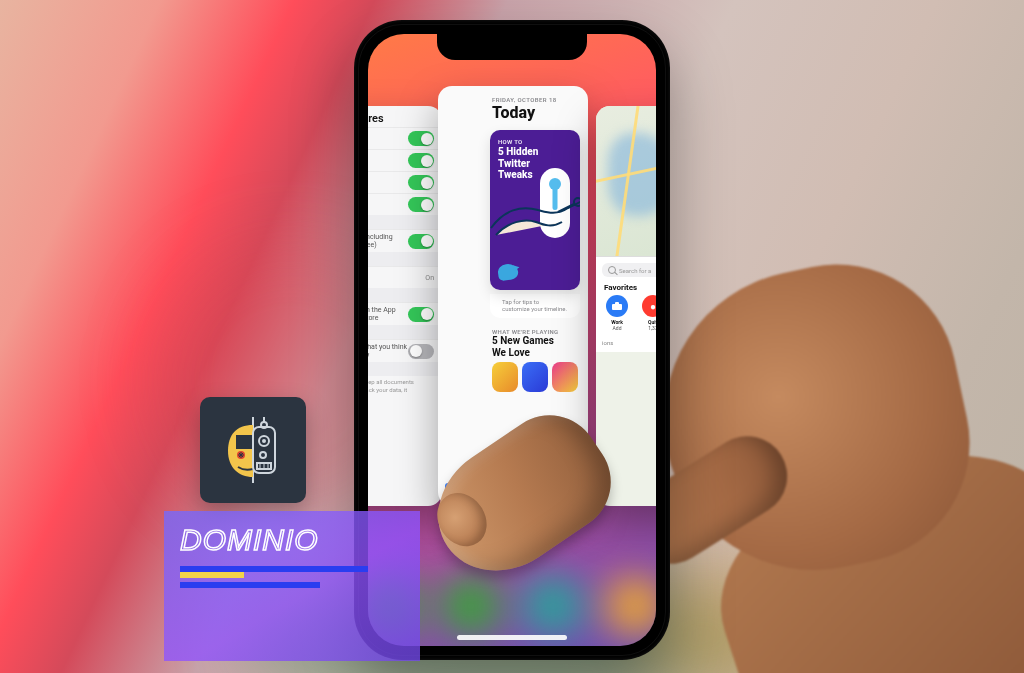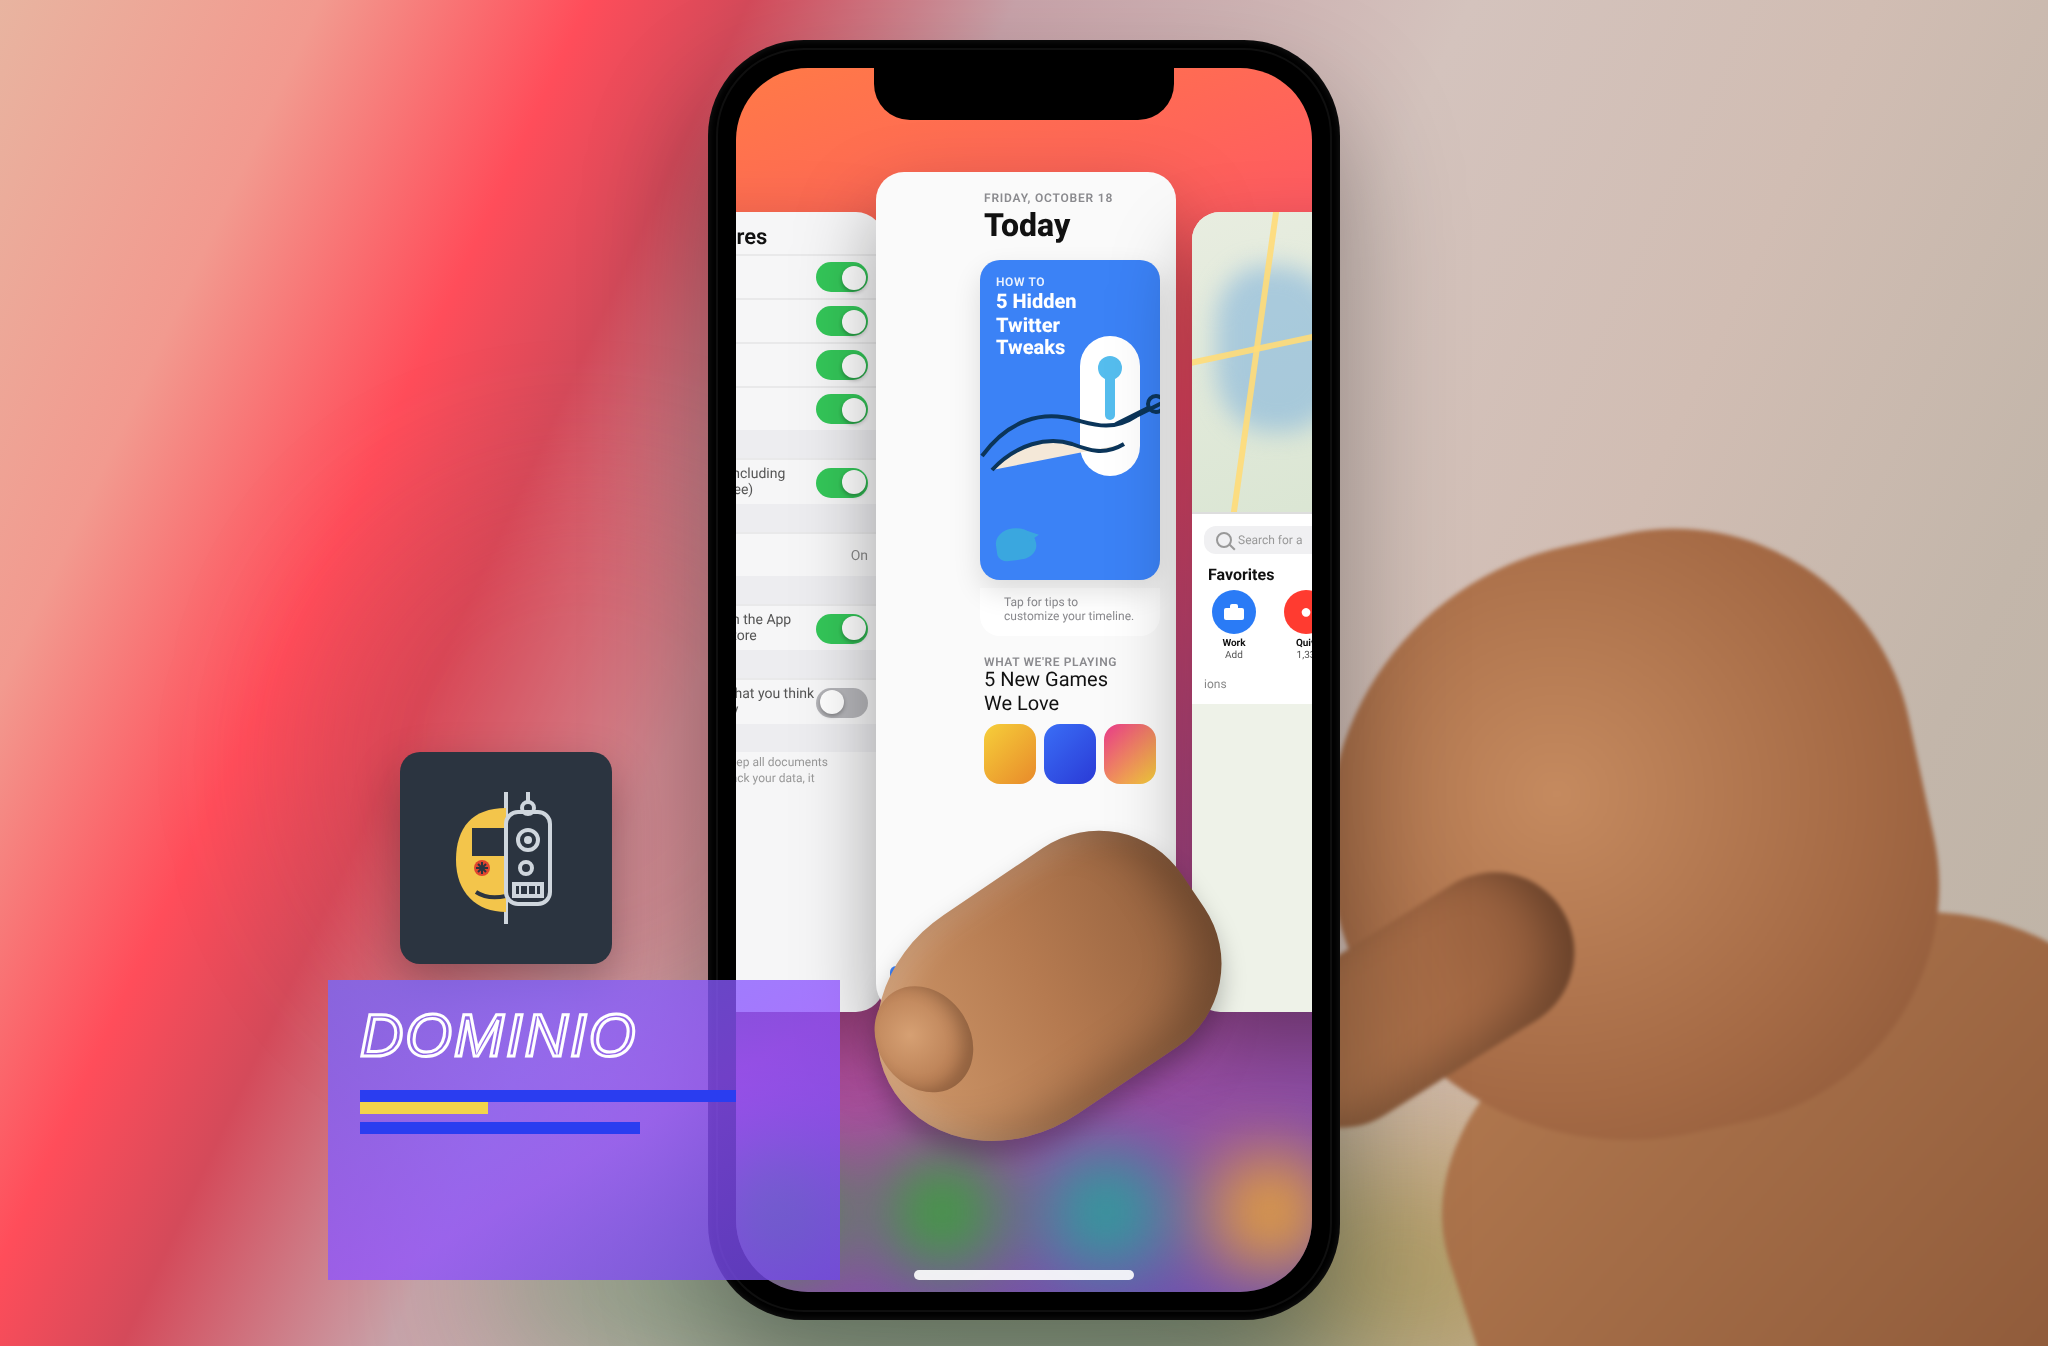--- a/index.html
+++ b/index.html
@@ -196,21 +196,21 @@
     top: 52px;
     width: 150px;
     height: 420px;
     background: #fafafa;
     padding-left: 44px;
   }
   .appstore .date { font-size: 6px; color:#8a8a8e; letter-spacing: .4px; padding: 10px 10px 0; font-weight: 600; text-transform: uppercase;}
   .appstore .today-title { font-size: 16px; font-weight: 800; padding: 0 10px 6px; color:#111;}
   .hero {
     margin: 2px 8px 6px; height: 160px; border-radius: 10px; overflow:hidden;
-    background: #3b82f6; position: relative;
+    background: #4c1d95; position: relative;
     box-shadow: 0 6px 14px rgba(0,0,0,0.12);
   }
   .hero .label { position:absolute; top:8px; left:8px; font-size:6px; color: rgba(255,255,255,0.9); font-weight:600; letter-spacing:.3px;}
   .hero .title { position:absolute; top:16px; left:8px; right: 40px; font-size:10px; font-weight:800; color:#fff; line-height: 1.15;}
   .hand-draw {
     position:absolute; left: -4px; top: 50px; width: 105px; height: 70px;
   }
   .hand-draw svg { width:100%; height:100%; }
   .keyhole {
     position:absolute; right:10px; top:38px; width:30px; height:70px;
@@ -219,21 +219,21 @@
   .keyhole::before{content:"";position:absolute;top:10px;left:50%;transform:translateX(-50%);width:12px;height:12px;border-radius:50%;background:#55bdee;}
   .keyhole::after{content:"";position:absolute;top:18px;left:50%;transform:translateX(-50%);width:5px;height:24px;background:#55bdee;border-radius:3px;}
   .bird {
     position:absolute; left:8px; bottom:10px; width:20px; height:16px;
     background:#3aa7df; border-radius: 50% 60% 45% 30%;
     transform: rotate(-8deg);
   }
   .bird::after{content:"";position:absolute;left:16px;top:2px;width:0;height:0;border-left:6px solid #3aa7df;border-top:3px solid transparent;border-bottom:3px solid transparent;}
   .hero-caption { font-size:6px; color:#8a8a8e; padding: 4px 12px 6px; background:#fff; margin: -2px 8px 8px; border-radius: 0 0 10px 10px;}
   .section-label{font-size:6px;color:#8a8a8e;font-weight:600;letter-spacing:.3px;padding:2px 10px 0;text-transform:uppercase;}
-  .section-title{font-size:10px;font-weight:400;padding:0 10px 4px;color:#111;line-height:1.15;}
+  .section-title{font-size:10px;font-weight:700;padding:0 10px 4px;color:#111;line-height:1.15;}
   .thumbs{display:flex;gap:4px;padding:0 10px;}
   .thumbs span{width:30px;height:30px;border-radius:8px;display:block;}
   .thumbs span:nth-child(1){background:linear-gradient(135deg,#f6cf3a,#e88a2a);}
   .thumbs span:nth-child(2){background:linear-gradient(135deg,#3a6ef6,#2a3ad6);}
   .thumbs span:nth-child(3){background:linear-gradient(135deg,#e83a8a,#f6cf3a);}
   .tab-icon{position:absolute;left:6px;bottom:4px;display:flex;flex-direction:column;align-items:center;font-size:5px;color:#3a7ff6;}
   .tab-icon .sq{width:12px;height:12px;border-radius:3px;background:#3a7ff6;margin-bottom:1px;}
 
   
   .card.maps {
@@ -275,21 +275,21 @@
   .thumb-over::after{
     content:"";position:absolute;left:4px;top:18px;width:46px;height:56px;border-radius:50%;
     background: radial-gradient(circle at 40% 40%, #d6a073, #b57a50 70%);
     box-shadow: inset -4px -4px 8px rgba(0,0,0,0.2);
   }
 
   
   .watermark {
     position: absolute;
     left: 164px;
-    top: 376px;
+    top: 397px;
     width: 260px;
     height: 265px;
     z-index: 20;
     padding-left: 36px;
   }
   .logo-box {
     width: 106px;
     height: 106px;
     background: #2b3440;
     border-radius: 10px;

